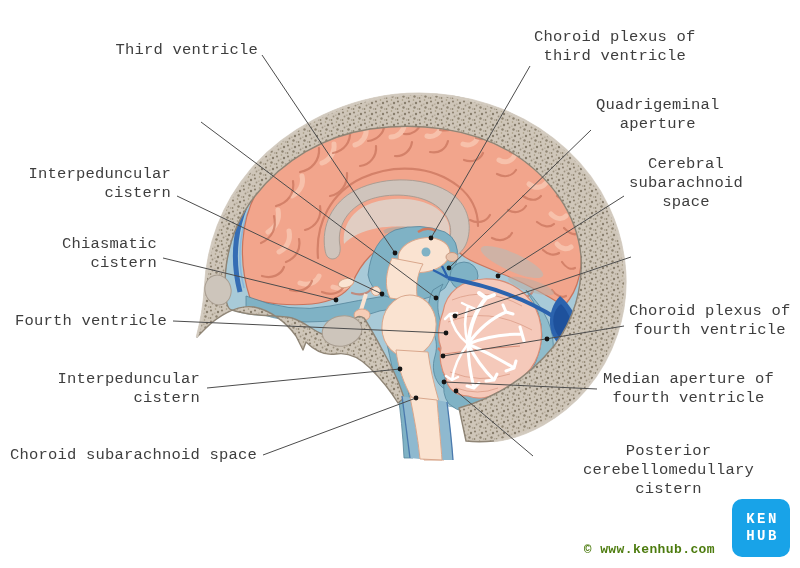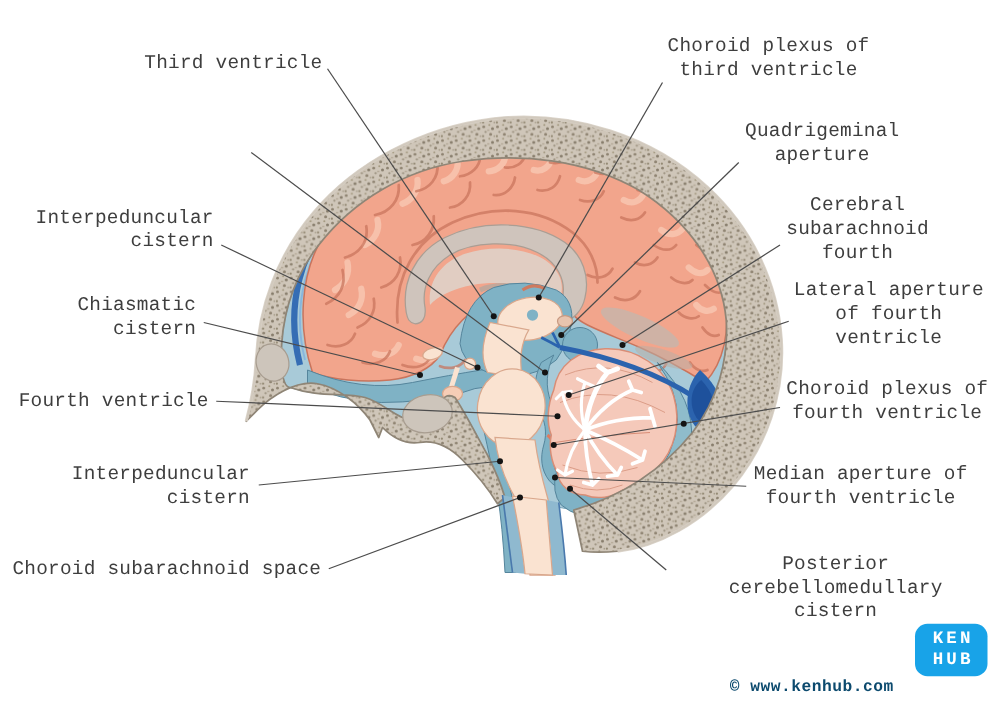--- a/index.html
+++ b/index.html
@@ -8,29 +8,29 @@
     overflow:hidden;font-family:Liberation Mono, monospace;
   }
   .stage svg{position:absolute;left:0;top:0;z-index:1;}
   .lbl{
     position:absolute;z-index:2;
     font-size:15.5px;line-height:19px;letter-spacing:.2px;
     color:#3e3e3e;white-space:pre-line;text-align:center;
   }
   .lbl.r{text-align:right;}
   .logo{
-    position:absolute;z-index:3;left:732px;top:499px;width:58px;height:42px;
+    position:absolute;z-index:3;left:732px;top:499px;width:58px;height:58px;
     background:#18a3e8;border-radius:10px;color:#ffffff;
     display:flex;flex-direction:column;align-items:center;justify-content:center;
     font-weight:bold;font-size:14px;line-height:17px;letter-spacing:2.5px;
   }
   .logo span{padding-left:3px;}
   .copyright{
     position:absolute;z-index:3;right:85px;top:542px;
-    font-size:13px;color:#0c4a6e;letter-spacing:.4px;font-weight:bold;
+    font-size:13px;color:#4d7c0f;letter-spacing:.4px;font-weight:bold;
   }
 </style>
 </head>
 <body>
 
 <div class="stage">
 
   <svg width="800" height="568" viewBox="0 0 800 568">
     <defs>
       <pattern id="bone" width="11" height="11" patternUnits="userSpaceOnUse">
@@ -267,24 +267,21 @@
   <div class="lbl r" style="right:633px;top:312px">Fourth ventricle</div>
   <div class="lbl r" style="right:600px;top:370px">Interpeduncular
 cistern</div>
   <div class="lbl r" style="right:543px;top:446px">Choroid subarachnoid space</div>
   <div class="lbl" style="left:534px;top:28px">Choroid plexus of
 third ventricle</div>
   <div class="lbl" style="left:596px;top:96px">Quadrigeminal
 aperture</div>
   <div class="lbl" style="left:629px;top:155px">Cerebral
 subarachnoid
-fourth</div>
-  <div class="lbl" style="left:635px;top:223px">Lateral aperture
-of fourth
-ventricle</div>
+space</div>
   <div class="lbl" style="left:629px;top:302px">Choroid plexus of
 fourth ventricle</div>
   <div class="lbl" style="left:603px;top:370px">Median aperture of
 fourth ventricle</div>
   <div class="lbl" style="left:537px;top:442px">Posterior cerebellomedullary
 cistern</div>
 
   <div class="logo">
     <span>KEN</span>
     <span>HUB</span>

